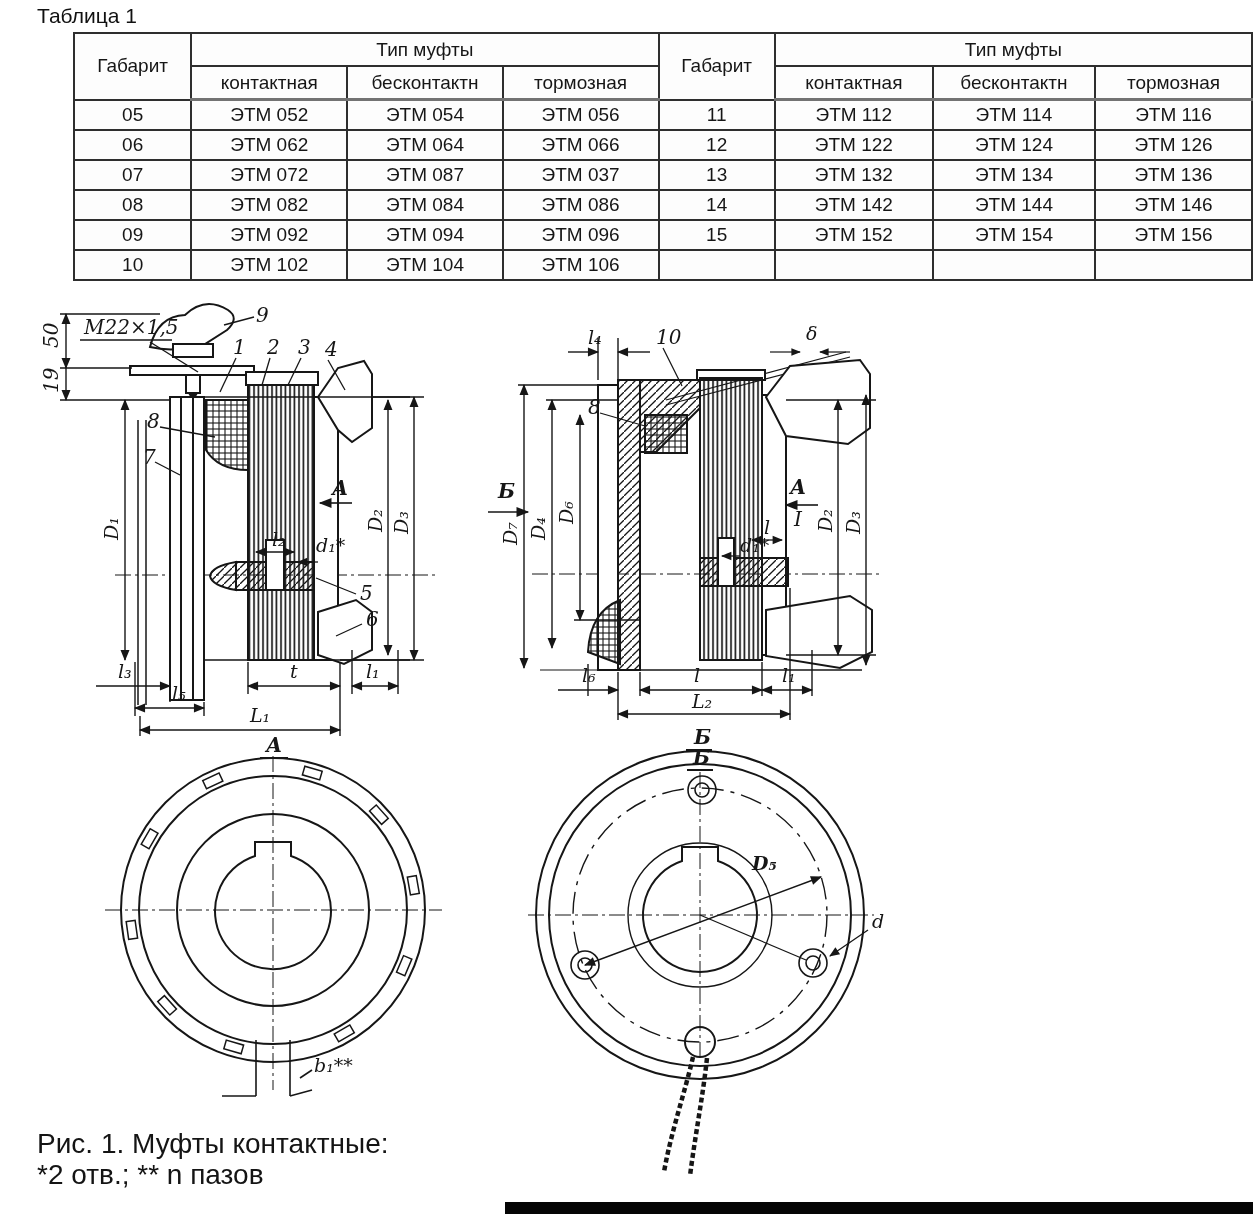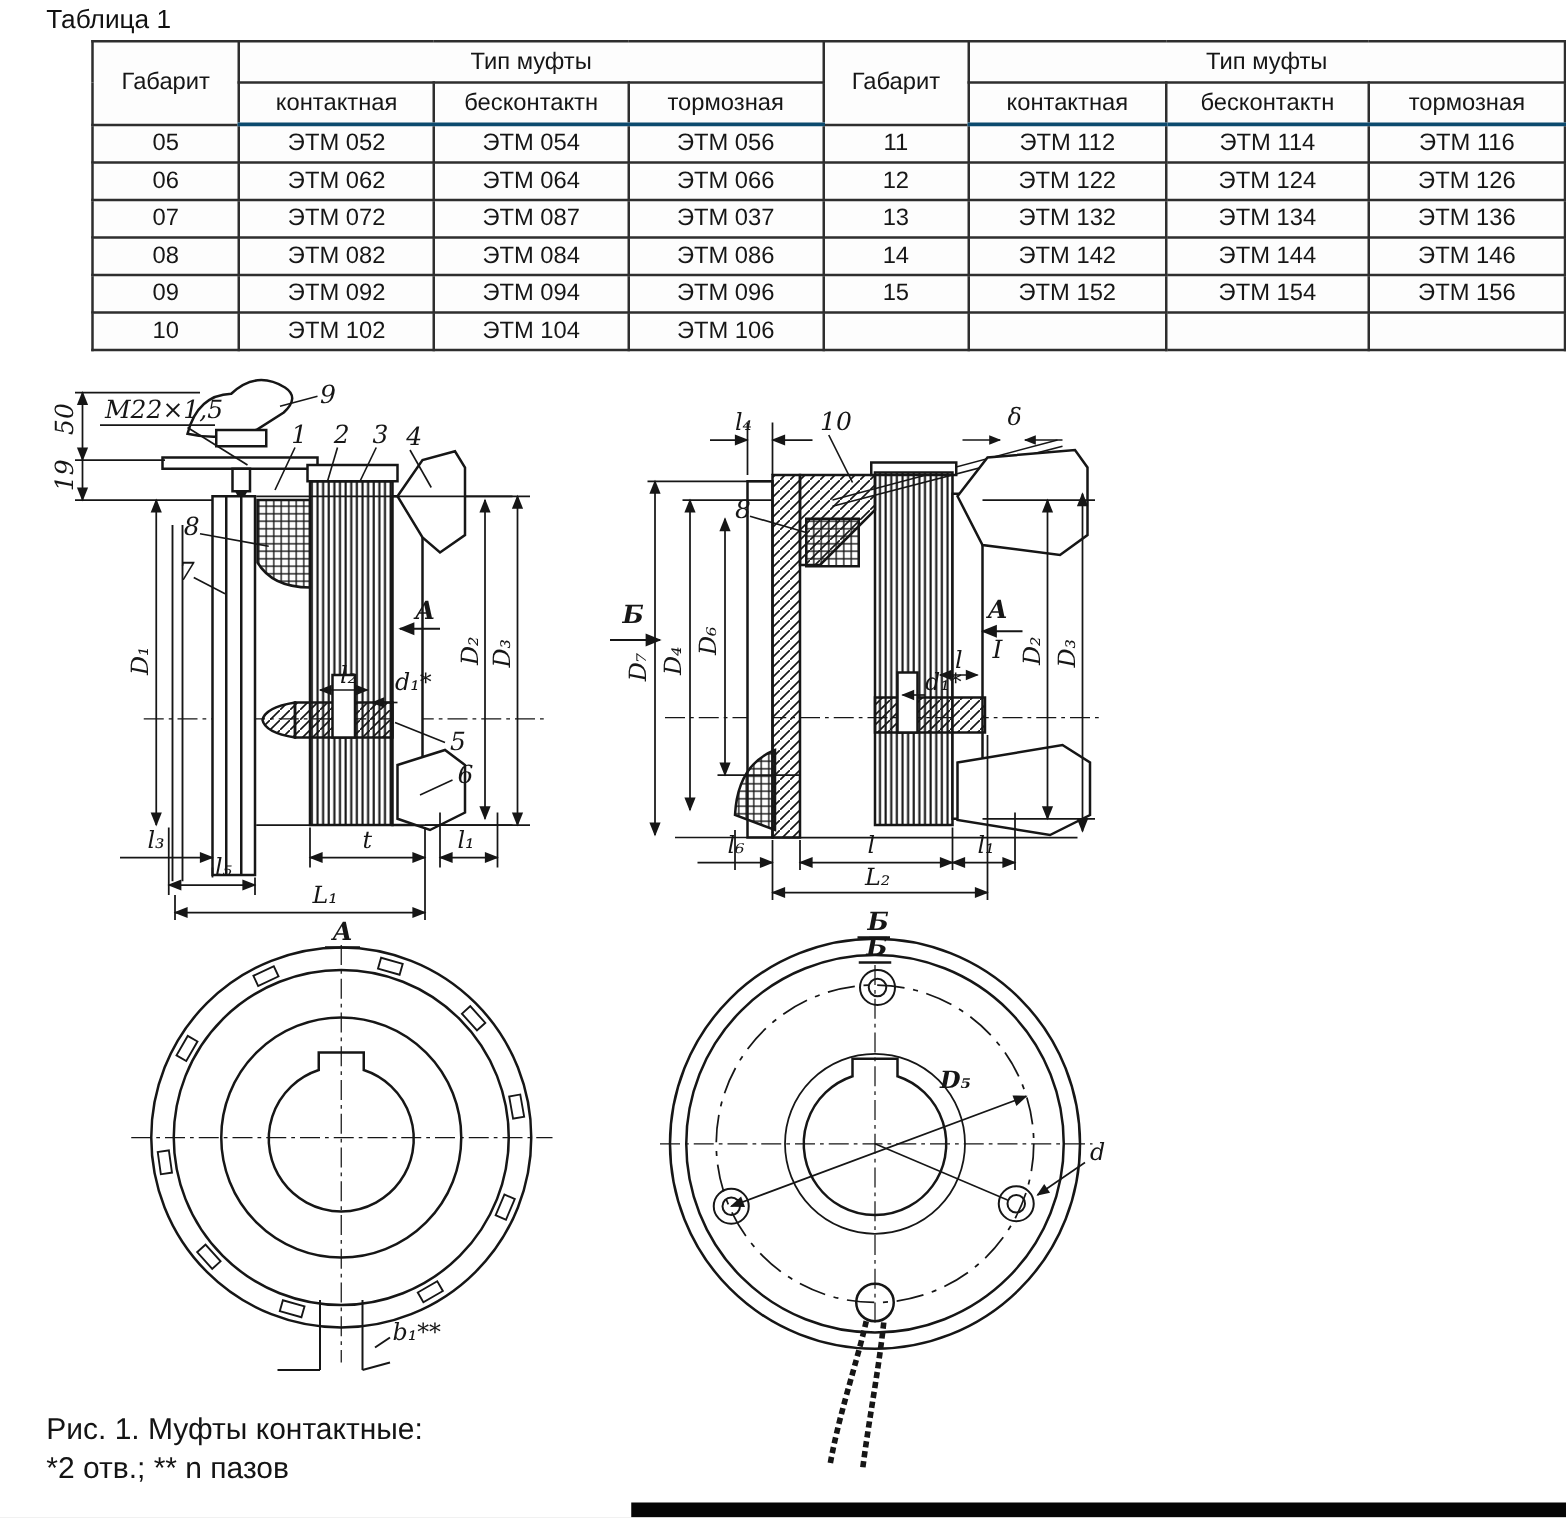--- a/index.html
+++ b/index.html
@@ -4,24 +4,24 @@
 <style>
   html,body{margin:0;padding:0;background:#e8e8e8;}
   .page{position:relative;width:1253px;height:1214px;background:#ffffff;overflow:hidden;
         font-family:"Liberation Sans",sans-serif;color:#1a1a1a;}
   .tbl-title{position:absolute;left:37px;top:4px;font-size:21px;color:#111;}
   table.spec{position:absolute;left:37px;top:32px;border-collapse:collapse;table-layout:fixed;
              font-size:19px;color:#161616;margin-left:36px;}
   table.spec td,table.spec th{border:2px solid #2e2e2e;text-align:center;vertical-align:middle;
              font-weight:normal;padding:0;height:28px;background:#fdfdfd;}
   table.spec tr.hdr1 td{height:31px;}
-  table.spec tr.hdr2 td{height:31px;border-bottom:3px solid #0c4a6e;}
+  table.spec tr.hdr2 td{height:31px;border-bottom:3px solid #737373;}
   td.gab{height:62px;}
   svg.draw{position:absolute;left:0;top:0;}
-  .cap{position:absolute;font-size:24px;color:#141414;line-height:31px;}
+  .cap{position:absolute;font-size:28px;color:#141414;line-height:31px;}
   .cap1{left:37px;top:1128px;}
   .cap2{left:518px;top:1128px;}
   .botbar{position:absolute;left:505px;top:1202px;width:748px;height:12px;background:#050505;}
   text{fill:#161616;}
   .dimtx{font-family:"DejaVu Serif",serif;font-style:italic;font-size:19px;}
   .numtx{font-family:"DejaVu Serif",serif;font-style:italic;font-size:20px;}
 </style>
 </head>
 <body>
 

